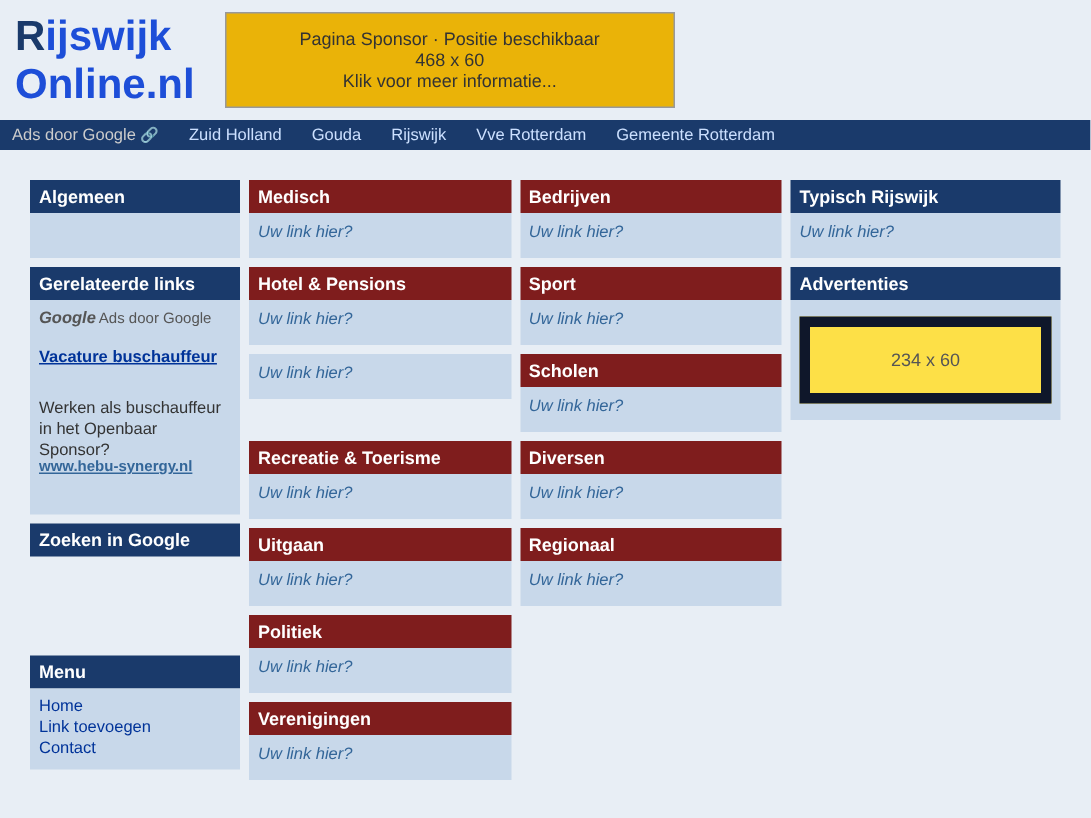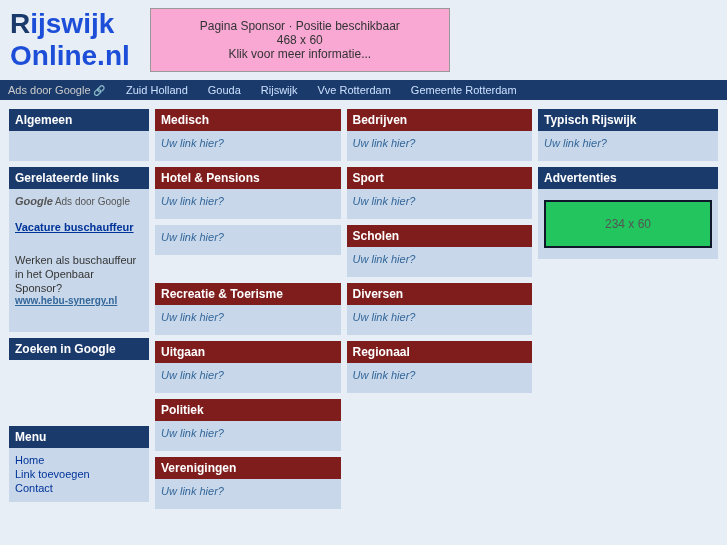--- a/index.html
+++ b/index.html
@@ -3,30 +3,30 @@
   <meta charset="utf-8">
   <style>
     * { margin: 0; padding: 0; box-sizing: border-box; }
     body { font-family: Arial, Helvetica, sans-serif; font-size: 12px; background: #e8eef5; width: 727px; }
 
     
     #header { display: flex; align-items: flex-start; padding: 8px 10px; background: #e8eef5; }
     #logo { margin-right: 20px; }
     #logo .logo-r { color: #1a3a6b; font-size: 28px; font-weight: bold; }
     #logo .logo-rest { color: #1d4ed8; font-size: 28px; font-weight: bold; }
-    #sponsor-box { border: 1px solid #999; padding: 10px 36px; text-align: center; min-width: 300px; background: #f9a8d4; font-size: 12px; color: #333; }
+    #sponsor-box { border: 1px solid #999; padding: 10px 36px; text-align: center; min-width: 300px; background: #eab308; font-size: 12px; color: #333; }
     #sponsor-box .sponsor-title { font-size: 12px; }
 
     
     #navbar { background: #1a3a6b; padding: 4px 8px; display: flex; align-items: center; gap: 20px; }
     #navbar .ads-google { color: #ccc; font-size: 11px; display: flex; align-items: center; gap: 3px; }
     #navbar a { color: #cce0ff; font-size: 11px; text-decoration: none; }
 
     
-    #main { display: flex; padding: 9px; gap: 6px; }
+    #main { display: flex; padding: 20px; gap: 6px; }
 
     
     #sidebar { width: 140px; flex-shrink: 0; display: flex; flex-direction: column; gap: 6px; }
     .sidebar-section-header { background: #1a3a6b; color: #fff; font-size: 12px; font-weight: bold; padding: 4px 6px; }
     .sidebar-section-body { background: #c8d8ea; padding: 6px; }
     .sidebar-link { color: #003399; font-size: 11px; text-decoration: underline; cursor: pointer; display: block; margin-bottom: 20px; font-weight: bold; }
     .sidebar-text { font-size: 11px; color: #333; margin-bottom: 3px; }
     .ads-google-small { display: flex; align-items: center; gap: 2px; margin-bottom: 14px; }
     .ads-google-small span { font-size: 11px; color: #555; }
     .ads-google-logo { font-style: italic; color: #4285f4; font-size: 13px; font-weight: bold; }
@@ -38,21 +38,21 @@
     
     .cat-row { display: flex; gap: 6px; }
     .cat-box { flex: 1; }
     .cat-header { background: #7f1d1d; color: #fff; font-size: 12px; font-weight: bold; padding: 4px 6px; }
     .cat-body { background: #c8d8ea; padding: 5px 6px; min-height: 30px; }
     .cat-link { color: #336699; font-size: 11px; text-decoration: none; font-style: italic; }
 
     
     .right-header { background: #1a3a6b; color: #fff; font-size: 12px; font-weight: bold; padding: 4px 6px; }
     .right-body { background: #c8d8ea; padding: 5px 6px; min-height: 30px; }
-    .ad-box { border: 2px solid #0f172a; background: #22c55e; padding: 15px 10px; text-align: center; font-size: 12px; color: #555; margin: 6px 0; }
+    .ad-box { border: 7px solid #0f172a; background: #fde047; padding: 15px 10px; text-align: center; font-size: 12px; color: #555; margin: 6px 0; }
     .ad-text { font-size: 11px; color: #336699; text-align: center; }
 
     .icon-link { font-size: 10px; color: #ccc; }
   </style>
 </head>
 <body>
 
 <div id="header">
   <div id="logo">
     <div>

